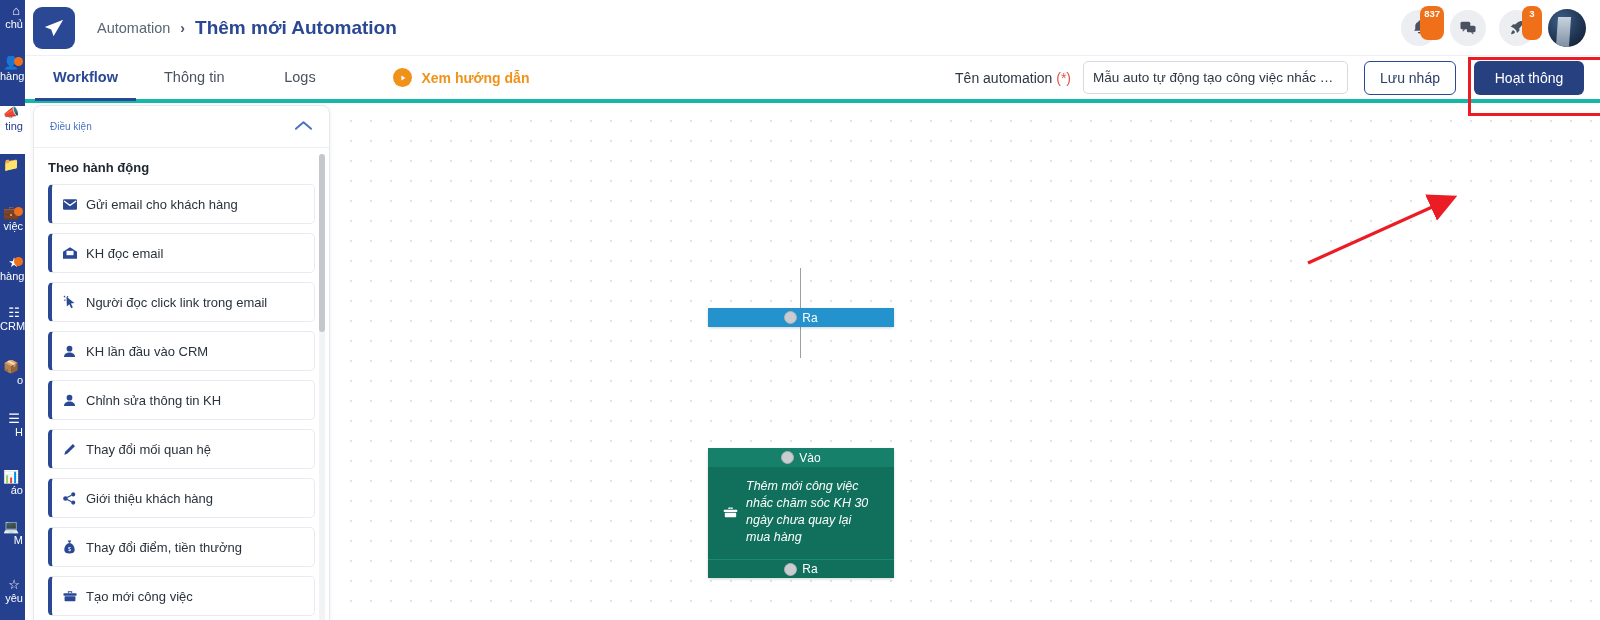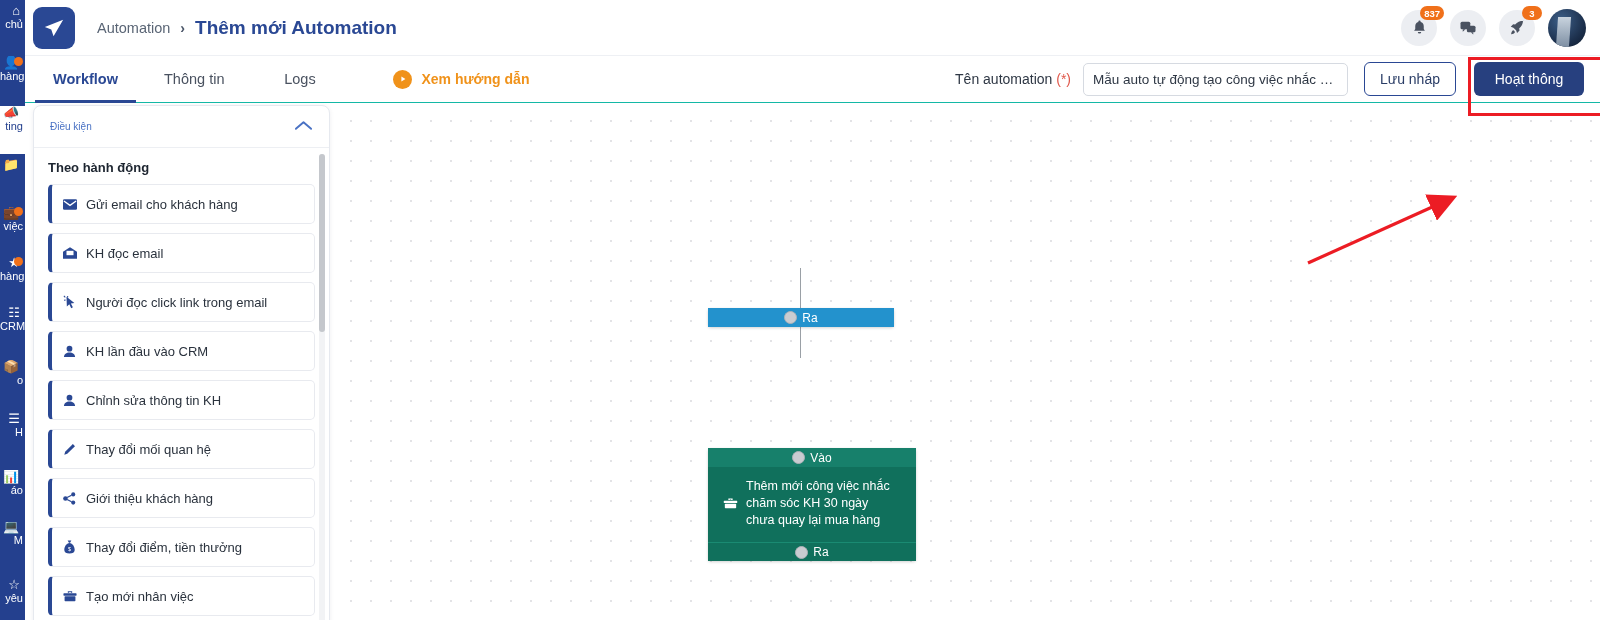--- a/index.html
+++ b/index.html
@@ -47,40 +47,40 @@
   .bc-sep { color: #4a5568; font-size: 14px; font-weight: bold; }
   .bc-current { font-size: 19px; color: #2a4894; font-weight: bold; }
   .topbar-spacer { flex: 1 1 auto; }
   .hdr-icons { display: flex; align-items: center; gap: 13px; margin-right: 14px; }
   .hdr-btn {
     position: relative; width: 36px; height: 36px; border-radius: 50%;
     background: #eceef2; display: flex; align-items: center; justify-content: center;
     color: #4a5260;
   }
   .hdr-badge {
-    position: absolute; top: -4px; right: -7px; min-width: 20px; height: 14px;
+    position: absolute; top: -4px; right: -7px; min-width: 20px; height: 34px;
     border-radius: 8px; background: #f0701a; color: #fff;
     font-size: 9.5px; font-weight: bold; line-height: 16px; text-align: center;
     padding: 0 4px;
   }
   .avatar {
     width: 38px; height: 38px; border-radius: 50%; overflow: hidden;
     background: radial-gradient(circle at 35% 30%, #3d5f88 0%, #1b2e4a 65%, #0e1a2b 100%);
     position: relative;
   }
   .avatar::after {
     content:""; position:absolute; left:9px; top:8px; width:13px; height:30px;
     background: linear-gradient(180deg,#c8d3de 0%, #7e8fa3 100%);
     transform: skewX(-4deg);
   }
 
   
   .tabbar {
     position: absolute; left: 25px; top: 56px; right: 0; height: 47px;
-    background: #ffffff; border-bottom: 1px solid #14b8a6;
+    background: #ffffff; border-bottom: 4px solid #14b8a6;
     display: flex; align-items: center; z-index: 19;
   }
   .tab {
     height: 47px; line-height: 47px; font-size: 14.5px; color: #4a5260;
     padding: 0 18px; margin-left: 10px; position: relative; text-align: center;
     min-width: 95px;
   }
   .tab.active { color: #2a4894; font-weight: bold; }
   .tab.active::after {
     content: ""; position: absolute; left: 0; right: 0; bottom: 0;
@@ -321,26 +321,26 @@
 
     <div class="edge" style="left:465px; top:165px; height:90px;"></div>
 
     <div class="node node-trigger" style="left:373px; top:205px; width:186px;">
       <div class="port-bar">
         <span class="port-dot"></span>
         <span>Ra</span>
       </div>
     </div>
 
-    <div class="node node-action" style="left:373px; top:345px; width:208px;">
+    <div class="node node-action" style="left:373px; top:345px; width:186px;">
       <div class="port-bar top">
         <span class="port-dot"></span>
         <span>Vào</span>
       </div>
-      <div class="node-body" style="padding:11px 18px 13px 10px;">
+      <div class="node-body" style="padding:11px 18px 13px 10px;font-style:italic;">
         <span class="node-icon">
           <svg width="17" height="17" viewBox="0 0 24 24">
             <path d="M9 5h6v2.2h-2V6.4h-2V7.2H9z" fill="#ffffff"></path>
             <rect x="2.5" y="8.2" width="19" height="3.2" rx="0.8" fill="#ffffff"></rect>
             <rect x="4" y="12.4" width="16" height="6.3" rx="1" fill="#ffffff"></rect>
           </svg>
         </span>
         <span class="node-title" style="text-align:left;">Thêm mới công việc nhắc chăm sóc KH 30 ngày chưa quay lại mua hàng</span>
       </div>
       <div class="port-bar bottom">
@@ -445,21 +445,21 @@
       </div>
 
       <div class="cond-item">
         <span class="ci-icon">
           <svg width="14" height="13" viewBox="0 0 16 14">
               <path d="M5.5 1h5v1.6h-1.7v-.7H7.2v.7H5.5z" fill="#2a4894"></path>
               <rect x="0.5" y="3.4" width="15" height="2.6" rx="0.7" fill="#2a4894"></rect>
               <rect x="1.8" y="6.7" width="12.4" height="5.6" rx="0.8" fill="#2a4894"></rect>
             </svg>
         </span>
-        <span class="ci-label">Tạo mới nhân việc</span>
+        <span class="ci-label">Tạo mới công việc</span>
       </div>
 
     </div>
     <div class="cond-scrolltrack"></div>
     <div class="cond-scrollbar"></div>
   </aside>
 
   <div class="anno-rect"></div>
   <svg class="anno-arrow" width="180" height="90" viewBox="0 0 180 90">
     <defs>

